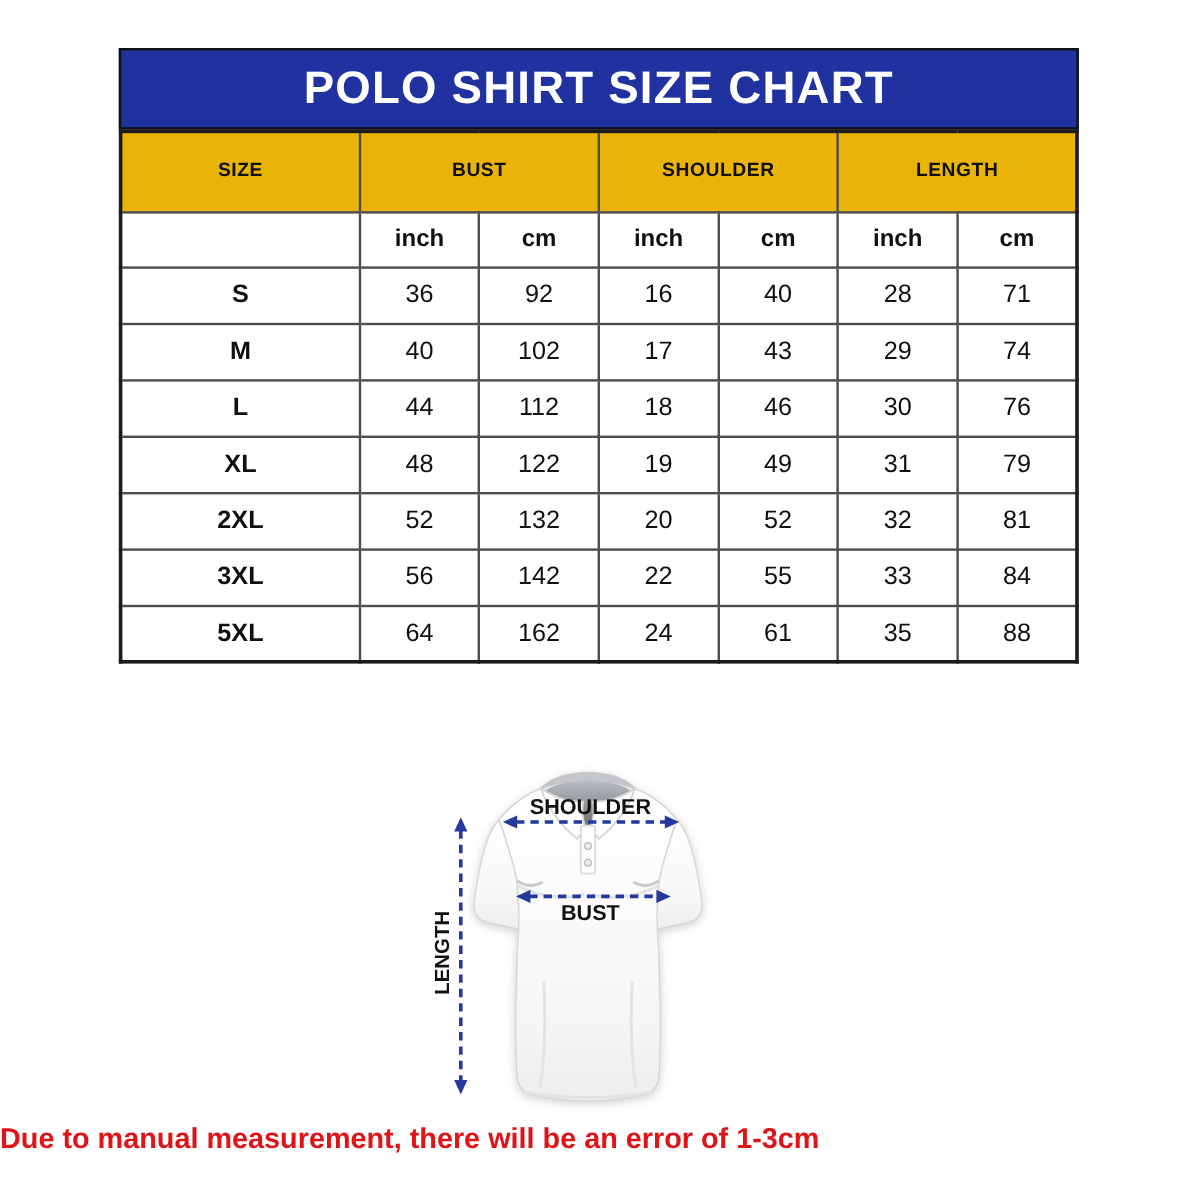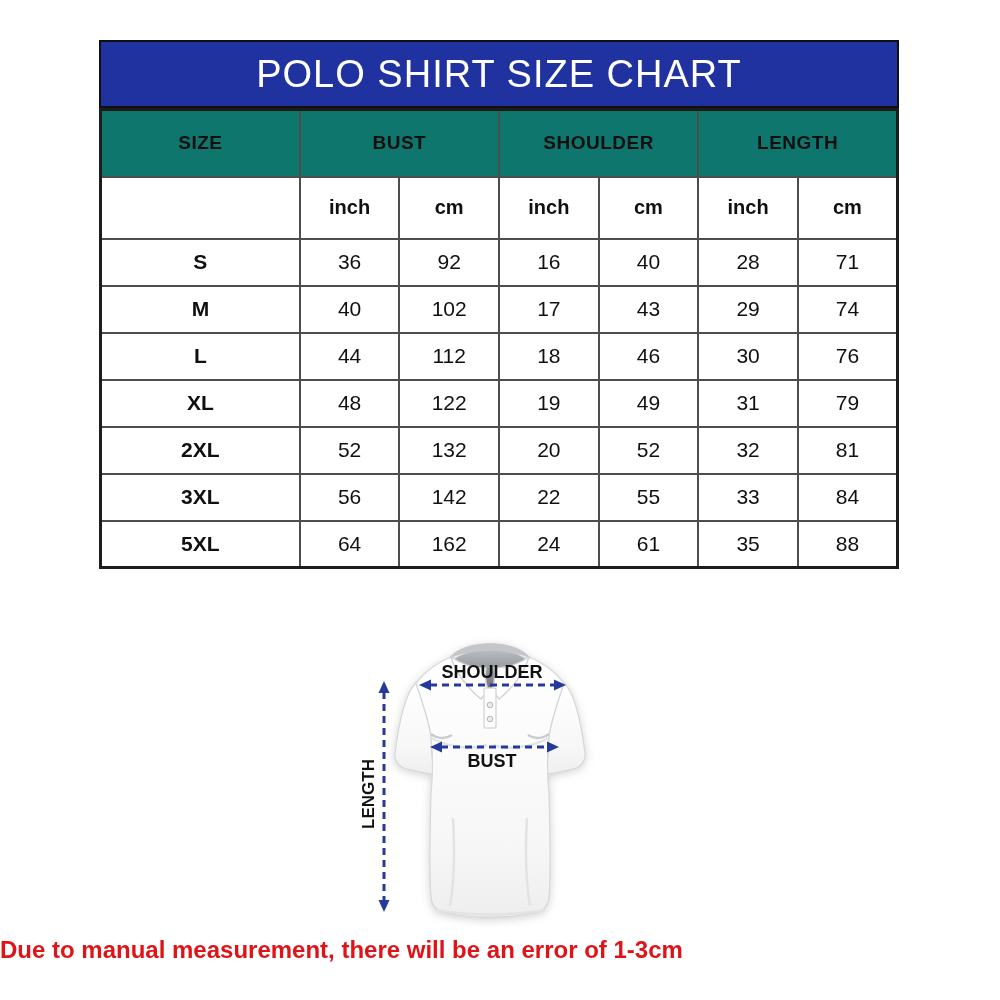--- a/index.html
+++ b/index.html
@@ -7,38 +7,38 @@
     width:1000px; height:1000px; position:relative; background:#ffffff;
     font-family:"Liberation Sans", sans-serif; overflow:hidden;
   }
   
   .banner {
     position:absolute; left:99px; top:40px; width:800px; height:68px;
     background:#2032a0; border:2px solid #101010; box-sizing:border-box;
     display:flex; align-items:center; justify-content:center;
   }
   .banner .title {
-    color:#ffffff; font-size:38px; font-weight:normal; letter-spacing:1px;
+    color:#ffffff; font-size:38px; font-weight:bold; letter-spacing:1px;
     white-space:nowrap;
   }
   
   table.size-table {
     position:absolute; left:99px; top:108px; width:800px;
     border-collapse:collapse; table-layout:fixed;
     border:3px solid #1c1c1c;
   }
   table.size-table col.c-size { width:25%; }
   table.size-table col.c-m { width:12.5%; }
   table.size-table th, table.size-table td {
     border:2px solid #4d4d4d; text-align:center; vertical-align:middle;
     padding:0; color:#101010;
   }
   tr.group-row { height:67px; }
-  tr.group-row th { background:#0f766e; font-size:19px; font-weight:bold; letter-spacing:0.5px; }
-  tr.unit-row { height:62px; }
+  tr.group-row th { background:#eab308; font-size:16px; font-weight:bold; letter-spacing:0.5px; }
+  tr.unit-row { height:46px; }
   tr.unit-row th { background:#ffffff; font-size:20px; font-weight:bold; }
   tbody tr { height:47px; background:#ffffff; }
   td.size-cell { font-size:21px; font-weight:bold; }
   td.val { font-size:21px; font-weight:normal; padding-top:12px; }
   
   .diagram { position:absolute; left:335px; top:626px; width:330px; height:314px; }
   .diagram svg { width:100%; height:100%; display:block; }
   .diagram text {
     font-family:"Liberation Sans", sans-serif; font-weight:bold; fill:#111111;
   }

